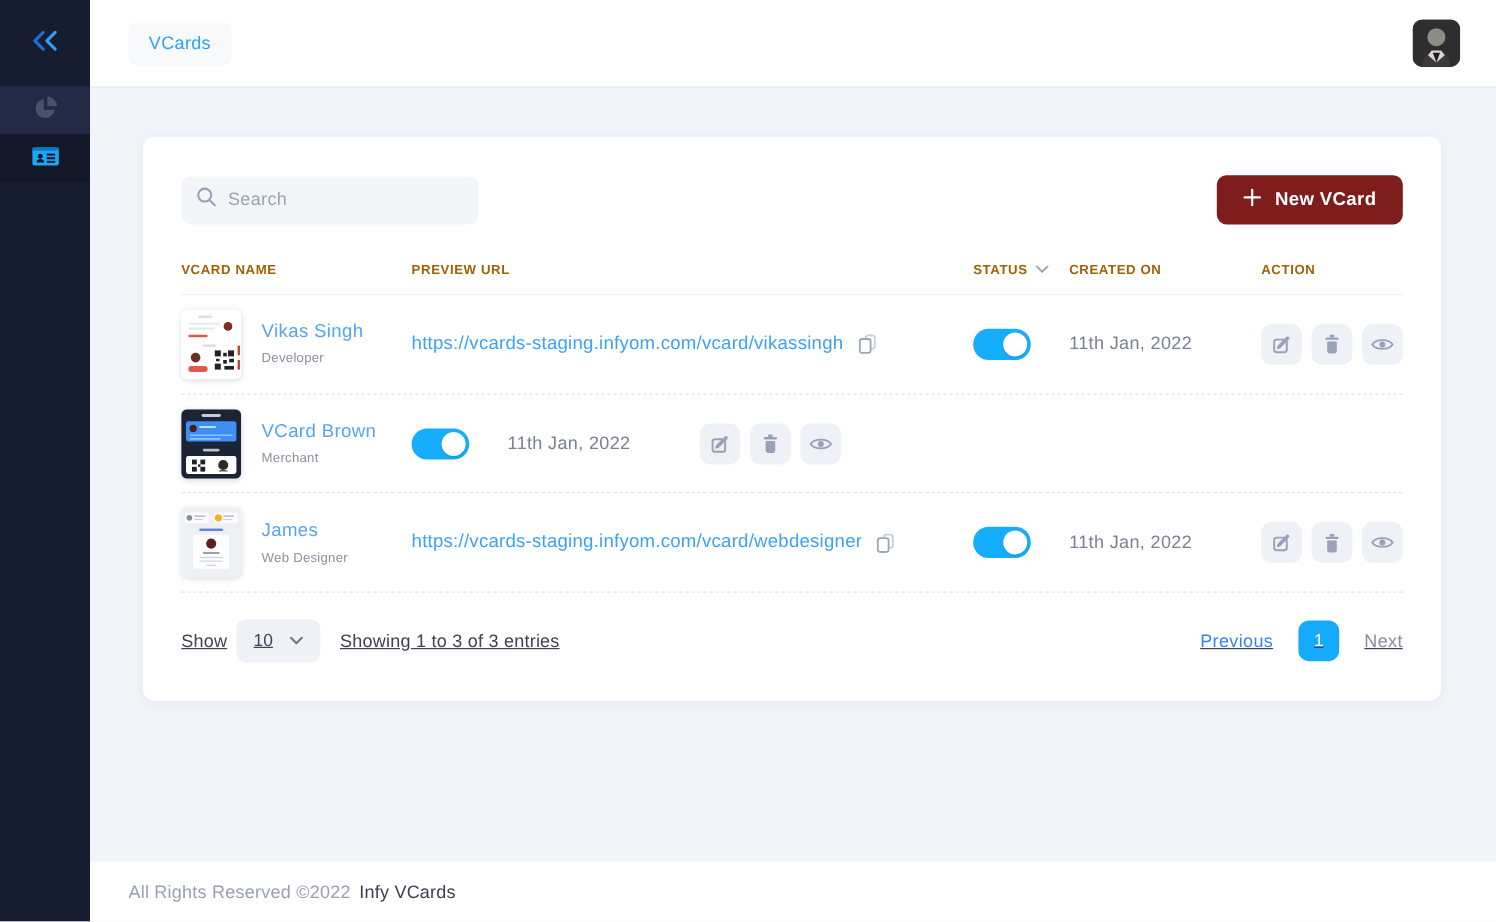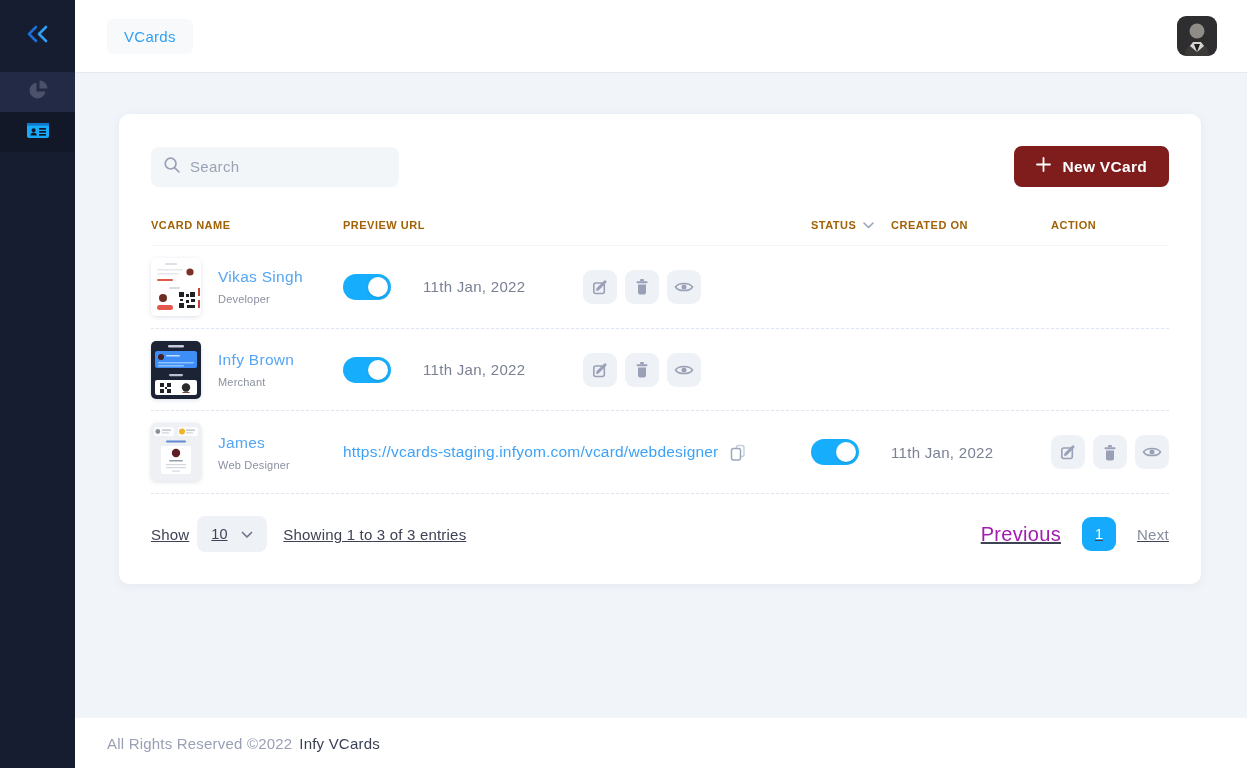--- a/index.html
+++ b/index.html
@@ -87,21 +87,21 @@
 
   
   .card-footer { display:flex; align-items:center; justify-content:space-between; margin-top:22px;text-decoration:underline; }
   .cf-left { display:flex; align-items:center; }
   .show-label { font-size:15px; color:#3f4254; letter-spacing:.2px; }
   .page-select { margin-left:8px; width:70px; height:36px; background:#eef2f7; border-radius:8px;
                  display:flex; align-items:center; justify-content:space-between; padding:4px 14px; cursor:pointer; }
   .page-select span { font-size:14.5px; color:#3f4254; }
   .entries-summary { margin-left:16px; font-size:15px; color:#3f4254; letter-spacing:.2px; }
   .pagination { display:flex; align-items:center; gap:21px; }
-  .page-prev { color:#a21caf; font-size:20px; letter-spacing:.3px; cursor:pointer; }
+  .page-prev { color:#3b82f6; font-size:15px; letter-spacing:.3px; cursor:pointer; }
   .page-next { color:#868d9d; font-size:15px; letter-spacing:.3px; cursor:pointer; }
   .page-num { width:34px; height:34px; border-radius:9px; background:#16aafc; color:#fff; font-size:14.5px;
               display:flex; align-items:center; justify-content:center; cursor:pointer; }
 
   
   .page-footer { position:absolute; left:75px; right:0; bottom:0; height:50px; background:#fff;
                  display:flex; align-items:center; padding-left:32px; font-size:15px; letter-spacing:.2px; }
   .rights { color:#9aa0b4; }
   .brand { color:#3a3f52; margin-left:7px; }
 </style>
@@ -217,20 +217,29 @@
             </g>
             <rect x="47" y="30" width="2" height="8" fill="#c4433a"></rect>
             <rect x="47" y="42" width="2" height="8" fill="#c4433a"></rect>
           </svg>
         </span>
         <div>
           <div class="row-name">Vikas Singh</div>
           <div class="row-role">Developer</div>
         </div>
       </div>
+      <div class="col-url urlcell">
+        <a class="url-link">https://vcards-staging.infyom.com/vcard/vikassingh</a>
+        <button class="copy-btn">
+          <svg width="19" height="19" viewBox="0 0 19 19" fill="none">
+            <rect x="9.5" y="2.5" width="7.5" height="11" rx="2" stroke="#c8cfdb" stroke-width="1.5"></rect>
+            <rect x="4.5" y="5.5" width="9" height="11.5" rx="2" fill="#ffffff" stroke="#9aa8bd" stroke-width="1.5"></rect>
+          </svg>
+        </button>
+      </div>
       <div class="col-status">
         <div class="toggle on">
             <span class="knob"></span>
           </div>
       </div>
       <div class="col-created date">11th Jan, 2022</div>
       <div class="col-action actions">
         <button class="action-btn">
           <svg width="18" height="18" viewBox="0 0 18 18" fill="none">
             <rect x="2.8" y="5" width="10.5" height="10.5" rx="2" stroke="#9aa0b5" stroke-width="1.6"></rect>
@@ -271,21 +280,21 @@
                 <rect x="16" y="42" width="4" height="4"></rect>
               <rect x="9" y="48" width="4" height="4"></rect>
                 <rect x="16" y="48" width="4" height="4"></rect>
               <rect x="14" y="46" width="2" height="2"></rect>
             </g>
             <circle cx="35" cy="46.5" r="4.2" fill="#2b2b2e"></circle>
             <path d="M31 52 c1-2 7-2 8 0 z" fill="#6b4a3a"></path>
           </svg>
         </span>
         <div>
-          <div class="row-name">Infy Brown</div>
+          <div class="row-name">VCard Brown</div>
           <div class="row-role">Merchant</div>
         </div>
       </div>
       <div class="col-status">
         <div class="toggle on">
             <span class="knob"></span>
           </div>
       </div>
       <div class="col-created date">11th Jan, 2022</div>
       <div class="col-action actions">

